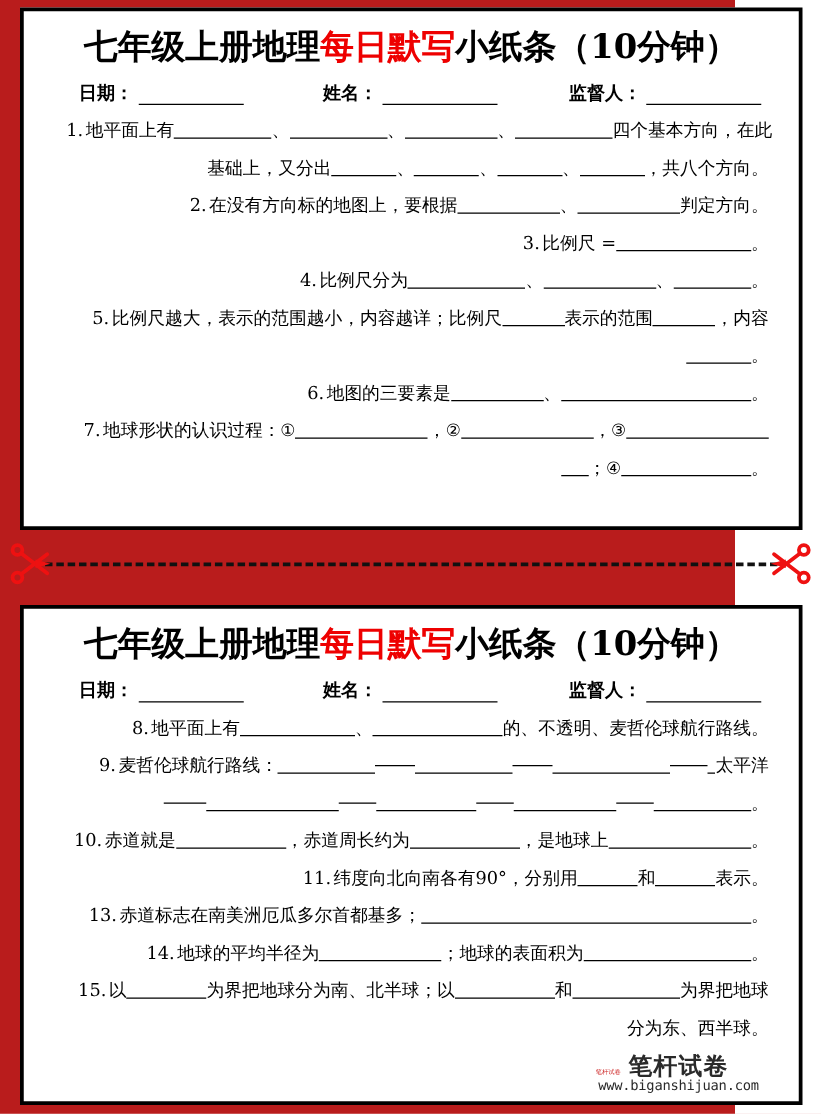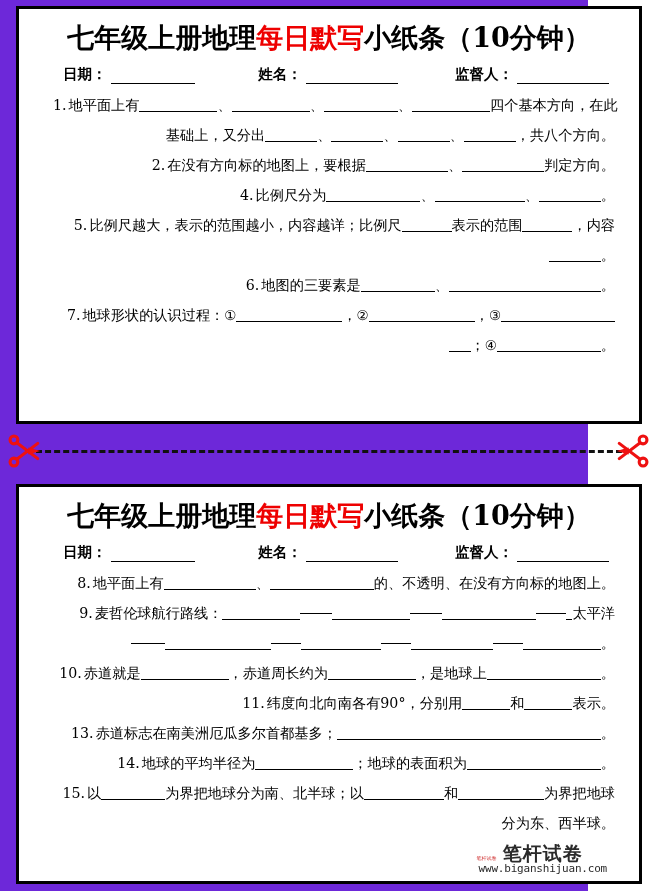--- a/index.html
+++ b/index.html
@@ -14,21 +14,21 @@
     font-family: "DejaVu Serif", "Liberation Serif", serif;
     color: #000000;
     overflow: hidden;
   }
 
   .page {
     position: absolute;
     left: 0; top: 0;
     width: 588px;
     height: 891px;
-    background: #6d28d9;
+    background: #b91c1c;
   }
 
   
   .slip {
     position: absolute;
     left: 16px;
     width: 626px;
     box-sizing: border-box;
     border: 3px solid #000;
     background: #ffffff;
@@ -206,20 +206,21 @@
       </div>
 
       <div class="questions">
 
         <div class="q"><span class="num">1.</span><span>地平面上有</span><span class="bl" style="width:78px"></span><span>、</span><span class="bl" style="width:78px"></span><span>、</span><span class="bl" style="width:74px"></span><span>、</span><span class="bl" style="width:78px"></span><span>四个基本方向，在此</span></div>
 
         <div class="q"><span>基础上，又分出</span><span class="bl" style="width:52px"></span><span>、</span><span class="bl" style="width:52px"></span><span>、</span><span class="bl" style="width:52px"></span><span>、</span><span class="bl" style="width:52px"></span><span>，共八个方向。</span></div>
 
         <div class="q"><span class="num">2.</span><span>在没有方向标的地图上，要根据</span><span class="bl" style="width:82px"></span><span>、</span><span class="bl" style="width:82px"></span><span>判定方向。</span></div>
 
+        <div class="q"><span class="num">3.</span><span>比例尺 =</span><span class="bl" style="width:108px"></span><span>。</span></div>
 
         <div class="q"><span class="num">4.</span><span>比例尺分为</span><span class="bl" style="width:94px"></span><span>、</span><span class="bl" style="width:90px"></span><span>、</span><span class="bl" style="width:62px"></span><span>。</span></div>
 
         <div class="q"><span class="num">5.</span><span>比例尺越大，表示的范围越小，内容越详；比例尺</span><span class="bl" style="width:50px"></span><span>表示的范围</span><span class="bl" style="width:50px"></span><span>，内容</span></div>
 
         <div class="q"><span class="bl" style="width:52px"></span><span>。</span></div>
 
         <div class="q"><span class="num">6.</span><span>地图的三要素是</span><span class="bl" style="width:74px"></span><span>、</span><span class="bl" style="width:152px"></span><span>。</span></div>
 
         <div class="q"><span class="num">7.</span><span>地球形状的认识过程：</span><span class="circnum">①</span><span class="bl" style="width:106px"></span><span>，</span><span class="circnum">②</span><span class="bl" style="width:106px"></span><span>，</span><span class="circnum">③</span><span class="bl" style="width:114px"></span></div>
@@ -273,21 +274,21 @@
         </span>
         <span class="spacer meta-gap-2"></span>
         <span class="meta-item">
           <span class="meta-label">监督人：</span>
           <span class="meta-blank mb-w3"></span>
         </span>
       </div>
 
       <div class="questions">
 
-        <div class="q"><span class="num">8.</span><span>地平面上有</span><span class="bl" style="width:92px"></span><span>、</span><span class="bl" style="width:104px"></span><span>的、不透明、在没有方向标的地图上。</span></div>
+        <div class="q"><span class="num">8.</span><span>地平面上有</span><span class="bl" style="width:92px"></span><span>、</span><span class="bl" style="width:104px"></span><span>的、不透明、麦哲伦球航行路线。</span></div>
 
         <div class="q"><span class="num">9.</span><span>麦哲伦球航行路线：</span><span class="bl" style="width:78px"></span><span class="dash" style="width:32px"></span><span class="bl" style="width:78px"></span><span class="dash" style="width:32px"></span><span class="bl" style="width:94px"></span><span class="dash" style="width:30px"></span><span class="bl" style="width:6px"></span><span>太平洋</span></div>
 
         <div class="q"><span class="dash" style="width:34px"></span><span class="bl" style="width:106px"></span><span class="dash" style="width:30px"></span><span class="bl" style="width:80px"></span><span class="dash" style="width:30px"></span><span class="bl" style="width:82px"></span><span class="dash" style="width:30px"></span><span class="bl" style="width:78px"></span><span>。</span></div>
 
         <div class="q"><span class="num">10.</span><span>赤道就是</span><span class="bl" style="width:88px"></span><span>，赤道周长约为</span><span class="bl" style="width:88px"></span><span>，是地球上</span><span class="bl" style="width:114px"></span><span>。</span></div>
 
         <div class="q"><span class="num">11.</span><span>纬度向北向南各有90°，分别用</span><span class="bl" style="width:48px"></span><span>和</span><span class="bl" style="width:48px"></span><span>表示。</span></div>
 
 

